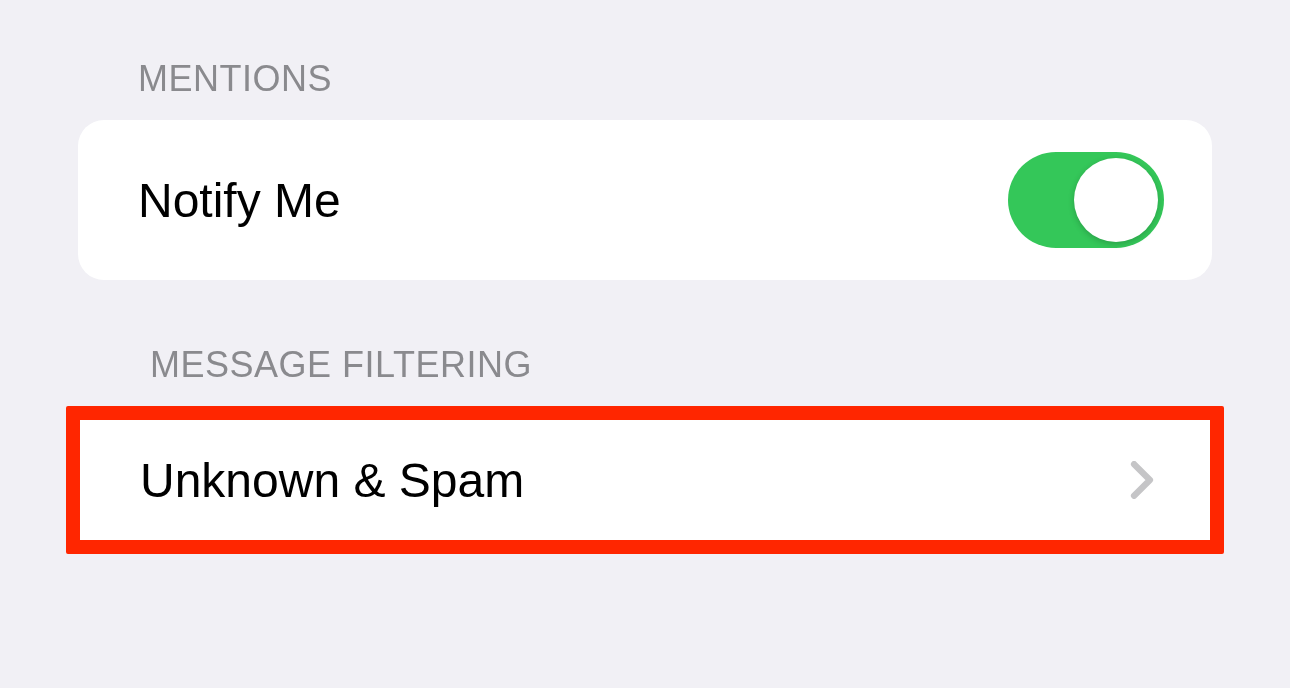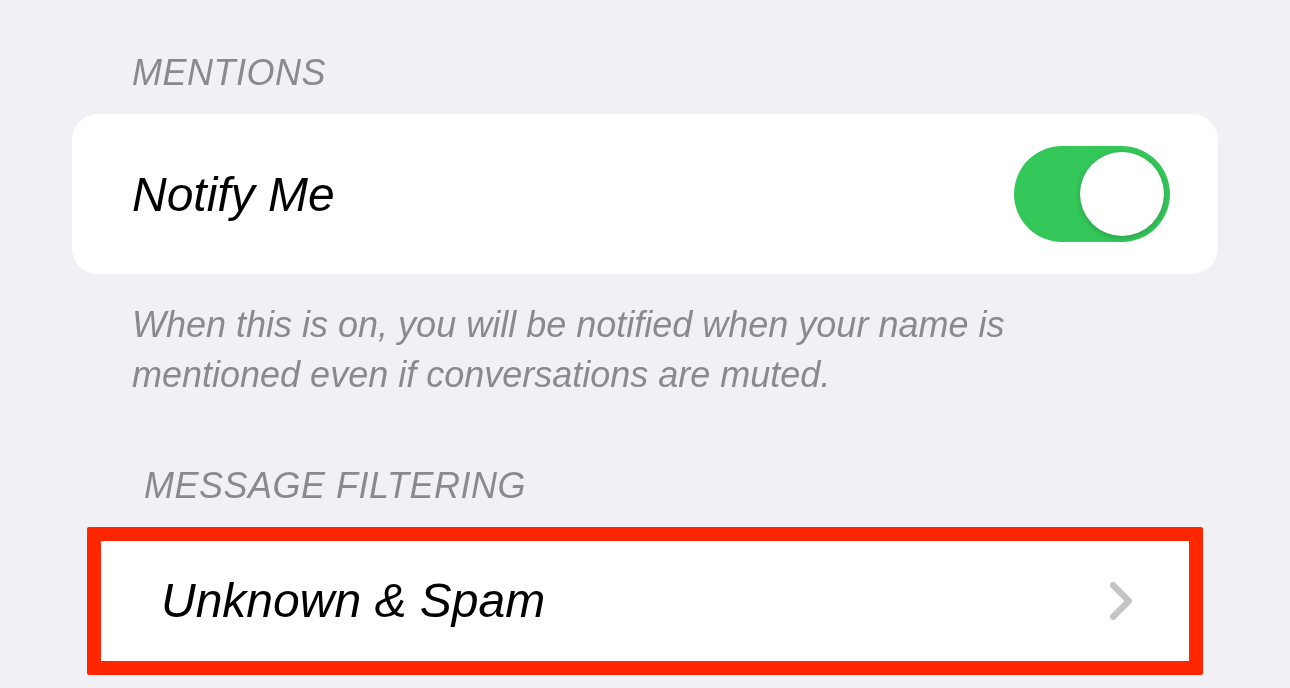--- a/index.html
+++ b/index.html
@@ -8,22 +8,21 @@
       box-sizing: border-box;
     }
     body {
       width: 1290px;
       height: 688px;
       background: #f1f0f5;
       font-family: -apple-system, BlinkMacSystemFont, "Segoe UI", Helvetica, Arial, sans-serif;
       overflow: hidden;
     }
     .container {
-      padding: 10px;
-      font-style: italic;
+      padding: 16px;
     }
     .section-header {
       color: #8a8a8e;
       font-size: 36px;
       font-weight: 400;
       letter-spacing: 0.5px;
       padding: 42px 0 20px 122px;
     }
     .row-group {
       background: #ffffff;
@@ -64,21 +63,21 @@
       box-shadow: 0 2px 6px rgba(0,0,0,0.2);
     }
     .footer-text {
       color: #8a8a8e;
       font-size: 36px;
       line-height: 1.4;
       padding: 26px 62px 0 122px;
       max-width: 1160px;
     }
     .highlighted-wrap {
-      margin: 0 77px;
+      margin: 0 50px;
       border: 14px solid #ff2600;
       border-radius: 2px;
     }
     .highlighted-wrap .row-group {
       margin: 0;
       border-radius: 0;
     }
     .highlighted-wrap .row {
       padding: 30px 56px 30px 60px;
       min-height: 120px;
@@ -102,21 +101,20 @@
 
   <div class="row-group">
     <div class="row">
       <span class="row-label">Notify Me</span>
       <div class="toggle">
         <div class="toggle-knob"></div>
       </div>
     </div>
   </div>
 
-  <div class="footer-text">When this is on, you will be notified when your name is mentioned even if conversations are muted.</div>
 
   <div class="section-header" style="padding-top: 64px; margin-left: 12px;">MESSAGE FILTERING</div>
 
   <div class="highlighted-wrap">
     <div class="row-group">
       <div class="row">
         <span class="row-label">Unknown &amp; Spam</span>
         <span class="chevron">
           <svg viewBox="0 0 14 24" fill="none">
             <path d="M2 2 L12 12 L2 22" stroke="#c5c5c7" stroke-width="4" stroke-linecap="round" stroke-linejoin="round"></path>

